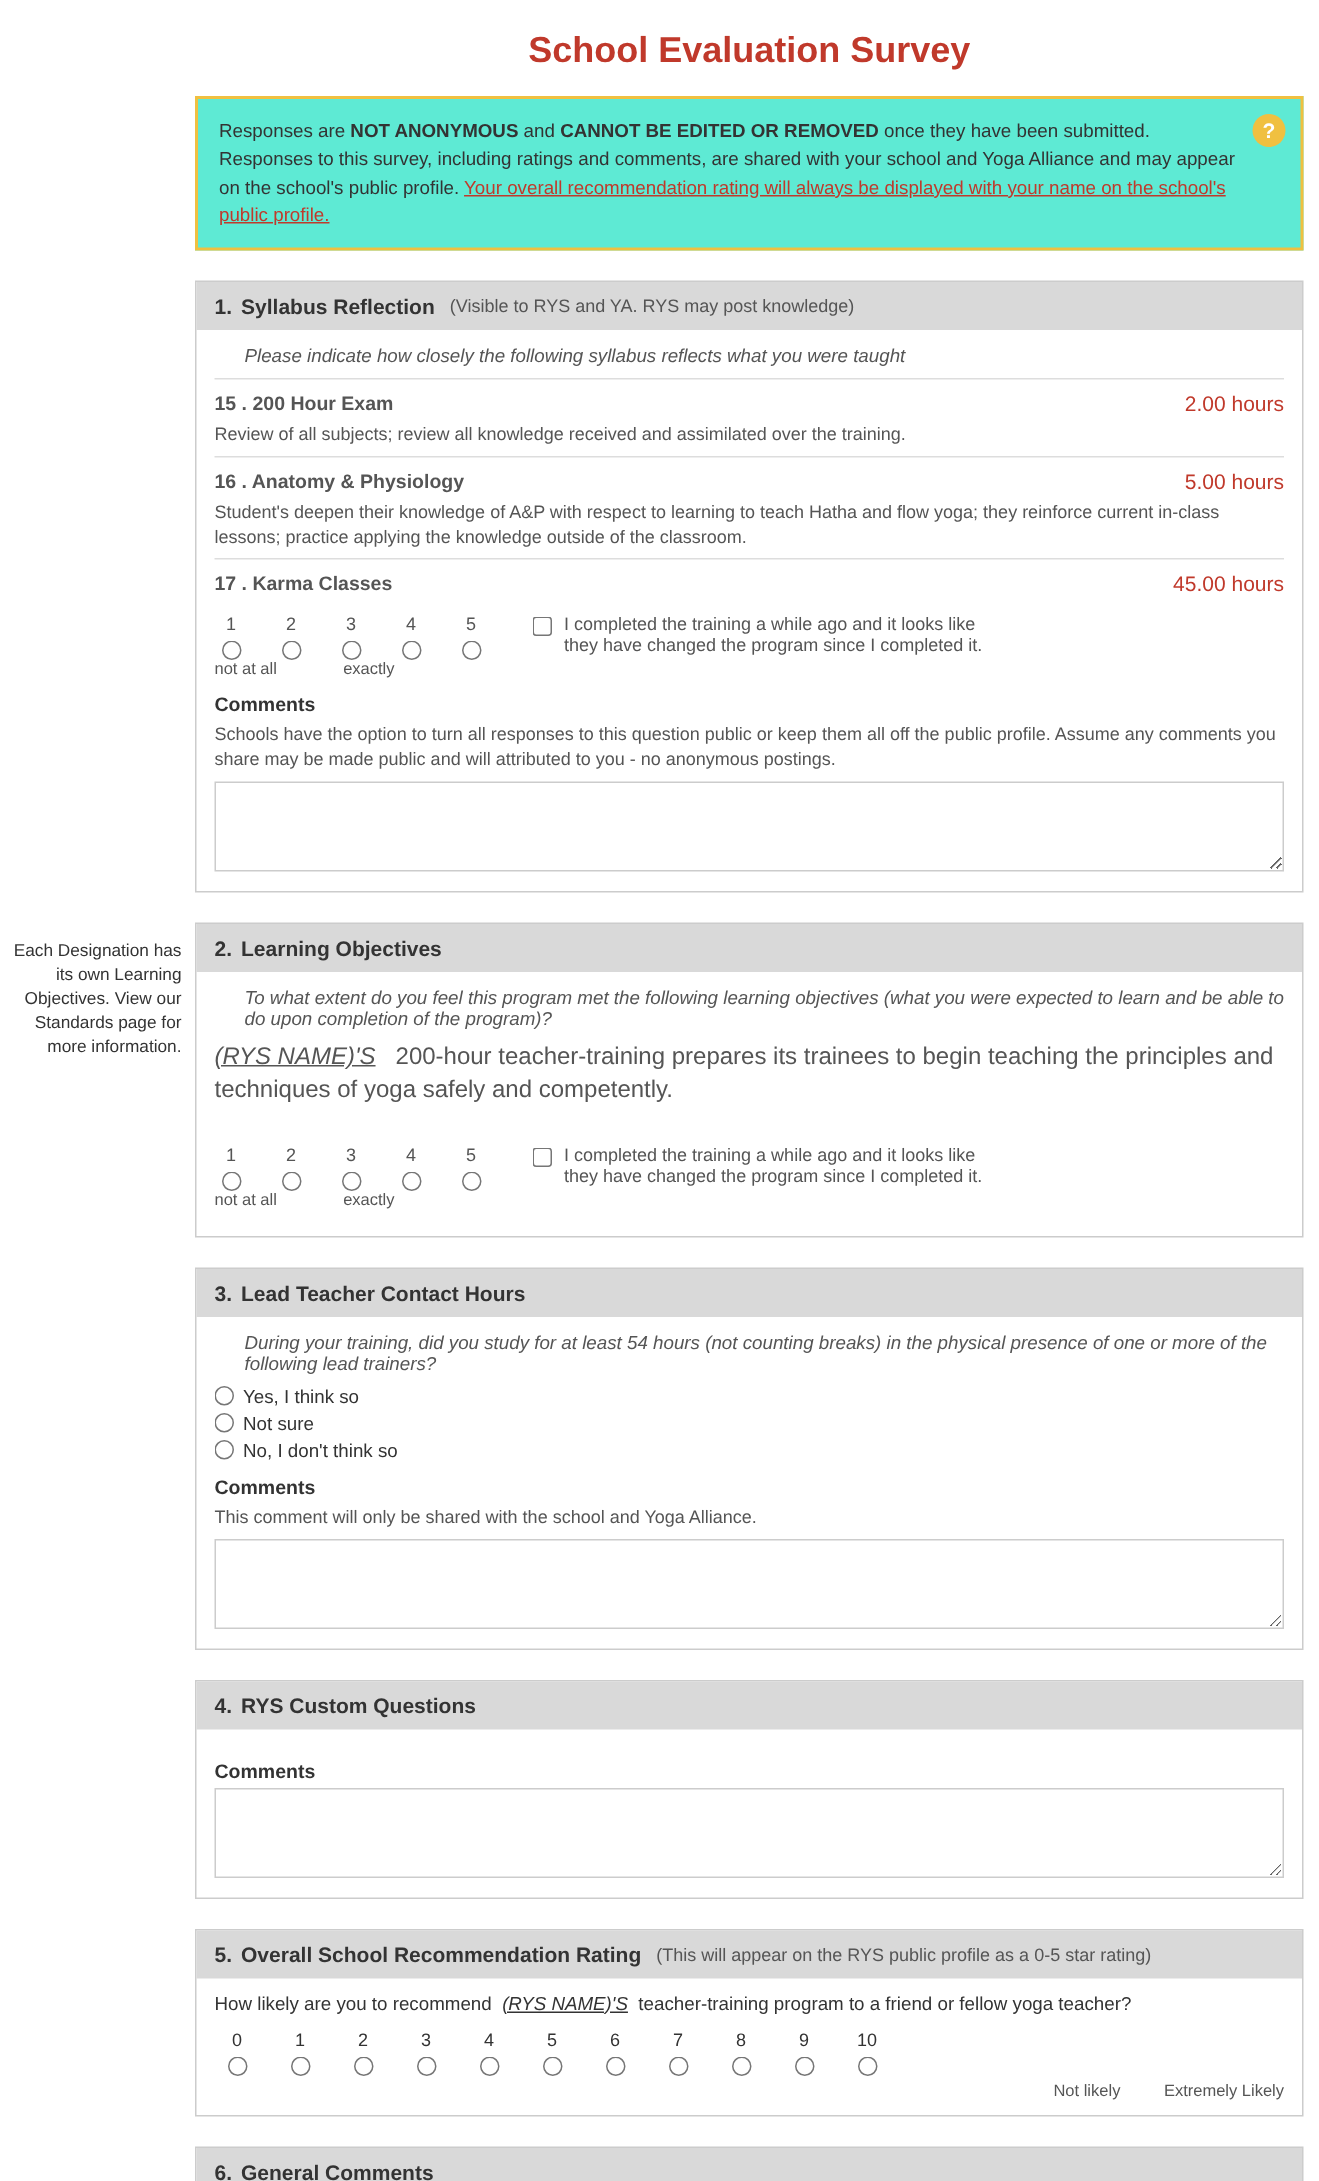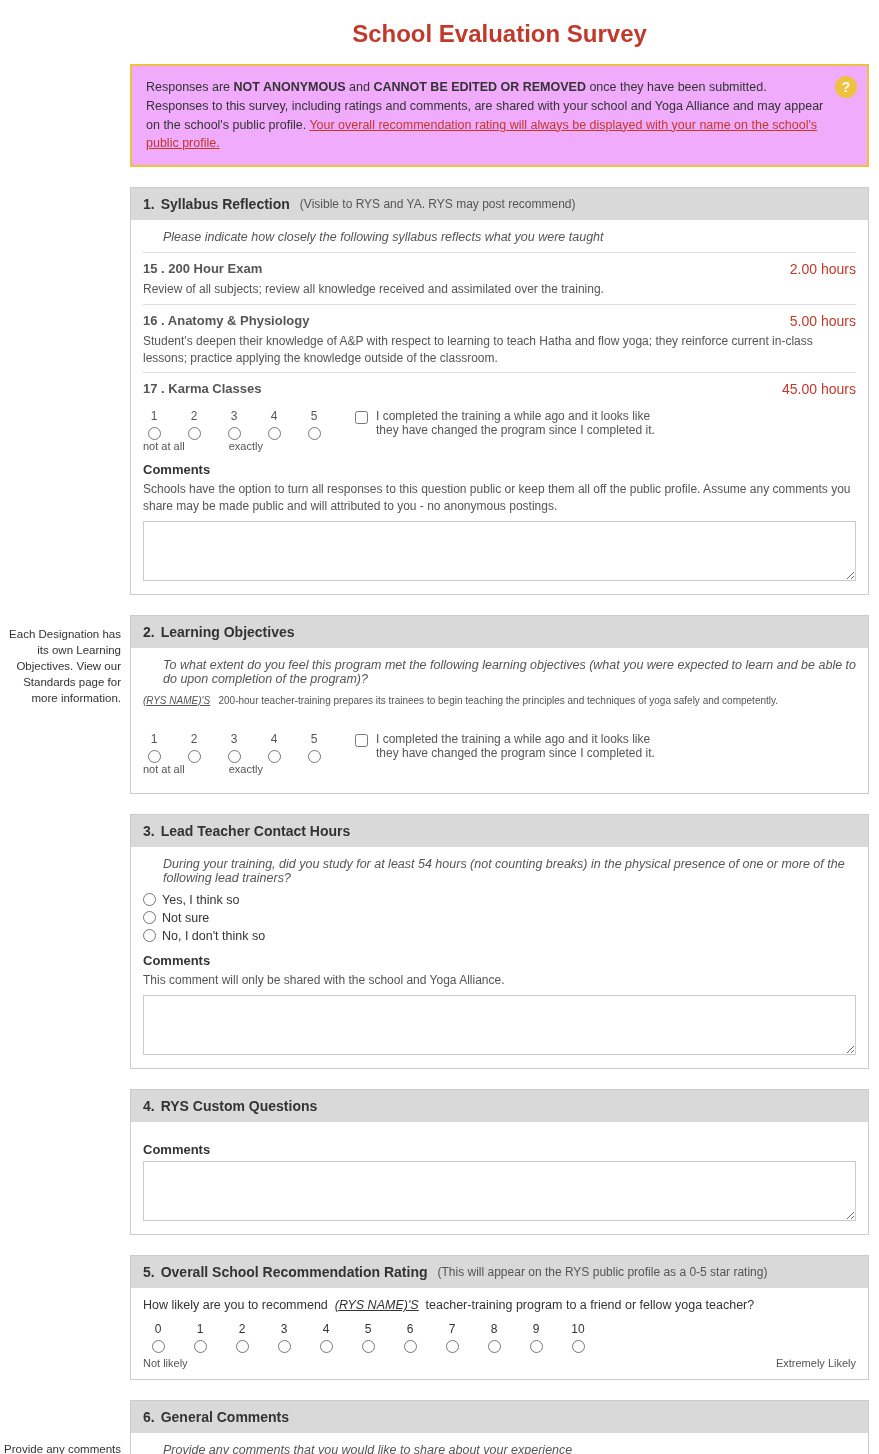--- a/index.html
+++ b/index.html
@@ -17,21 +17,21 @@
     }
     .page-title {
       color: #c0392b;
       font-size: 24px;
       font-weight: bold;
       margin-bottom: 16px;
       text-align: center;
     }
     .notice-box {
       border: 2px solid #f0c040;
-      background: #f0abfc;
+      background: #5eead4;
       padding: 12px 40px 12px 14px;
       margin-bottom: 20px;
       position: relative;
       font-size: 12.5px;
       line-height: 1.5;
     }
     .notice-box .help-icon {
       position: absolute;
       right: 10px;
       top: 10px;
@@ -168,21 +168,21 @@
       resize: vertical;
     }
     .radio-option-row {
       display: flex;
       align-items: center;
       gap: 6px;
       margin: 4px 0;
       font-size: 12.5px;
     }
     .ya-text {
-      font-size: 10px;
+      font-size: 16px;
       color: #555;
       margin-bottom: 24px;
       line-height: 1.4;
     }
     .section5-scale {
       display: flex;
       flex-direction: column;
     }
     .section5-numbers {
       display: flex;
@@ -199,23 +199,24 @@
       gap: 12px;
       margin-bottom: 4px;
     }
     .section5-radio-wrap {
       width: 30px;
       display: flex;
       justify-content: center;
     }
     .section5-labels {
       display: flex;
-      justify-content: space-between;
+      justify-content: flex-end;
       font-size: 11px;
       color: #555;
+      gap: 29px;
     }
     .callout-left {
       position: absolute;
       left: -125px;
       font-size: 11.5px;
       color: #333;
       width: 115px;
       line-height: 1.4;
       text-align: right;
     }
@@ -240,21 +241,21 @@
       Responses to this survey, including ratings and comments, are shared with your school and Yoga Alliance and may
       appear on the school's public profile. <span class="link-text">Your overall recommendation rating will always be displayed with your name on the school's public profile.</span>
     </span>
     <div class="help-icon">?</div>
   </div>
 
   <div class="section-block relative-wrap">
     <div class="section-header">
       <span>1.</span>
       <span>Syllabus Reflection</span>
-      <span class="section-subtitle">(Visible to RYS and YA. RYS may post recommend)</span>
+      <span class="section-subtitle">(Visible to RYS and YA. RYS may post knowledge)</span>
     </div>
     <div class="section-body">
       <div class="section-description">Please indicate how closely the following syllabus reflects what you were taught</div>
 
       
       <div class="item-row">
         <span class="item-title">15 . 200 Hour Exam</span>
         <span class="item-hours">2.00 hours</span>
       </div>
       <div class="item-desc">Review of all subjects; review all knowledge received and assimilated over the training.</div>

